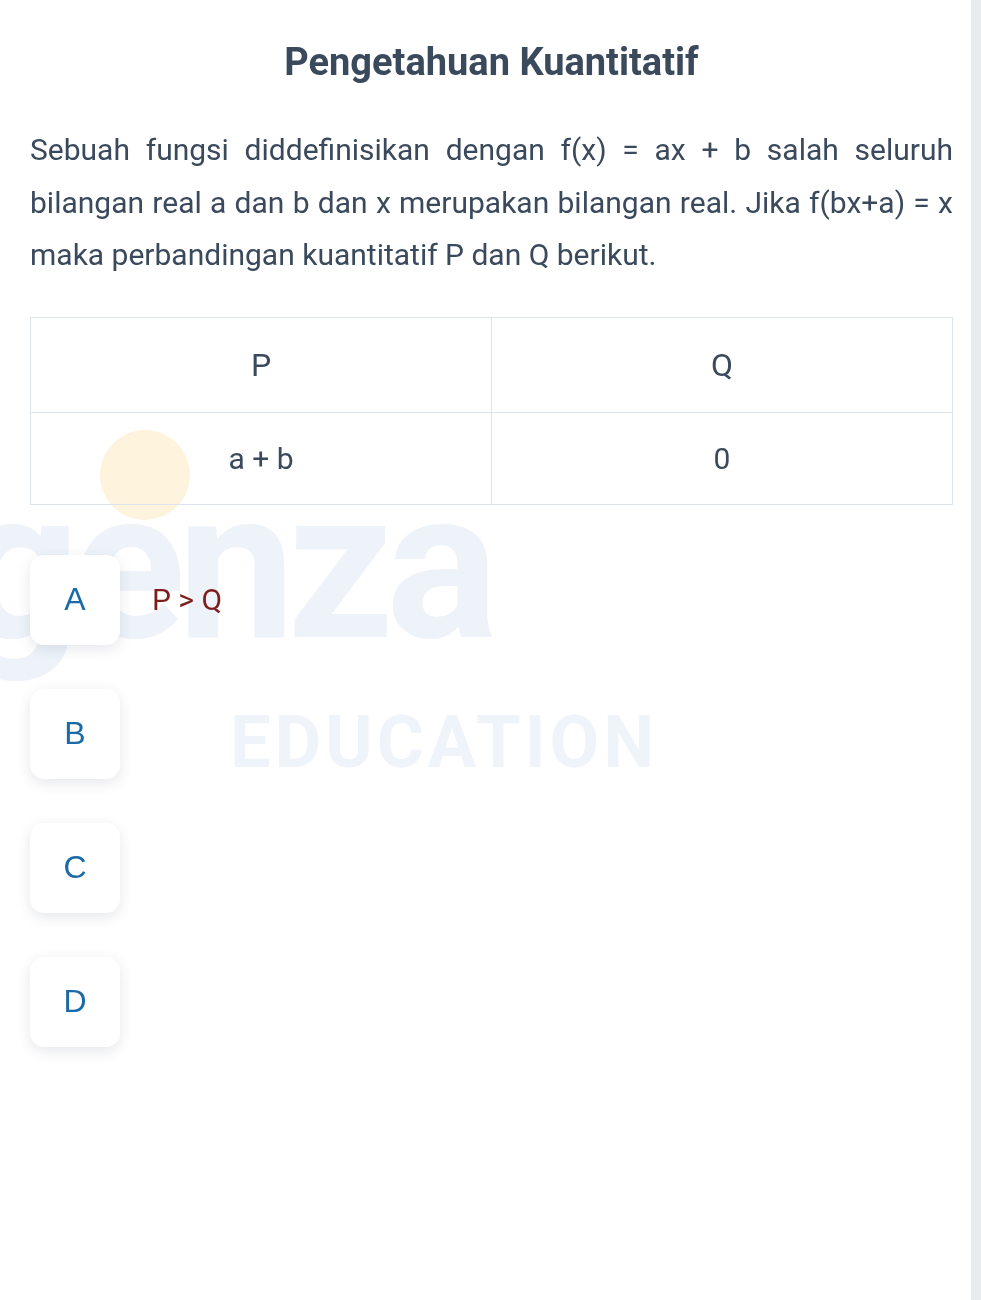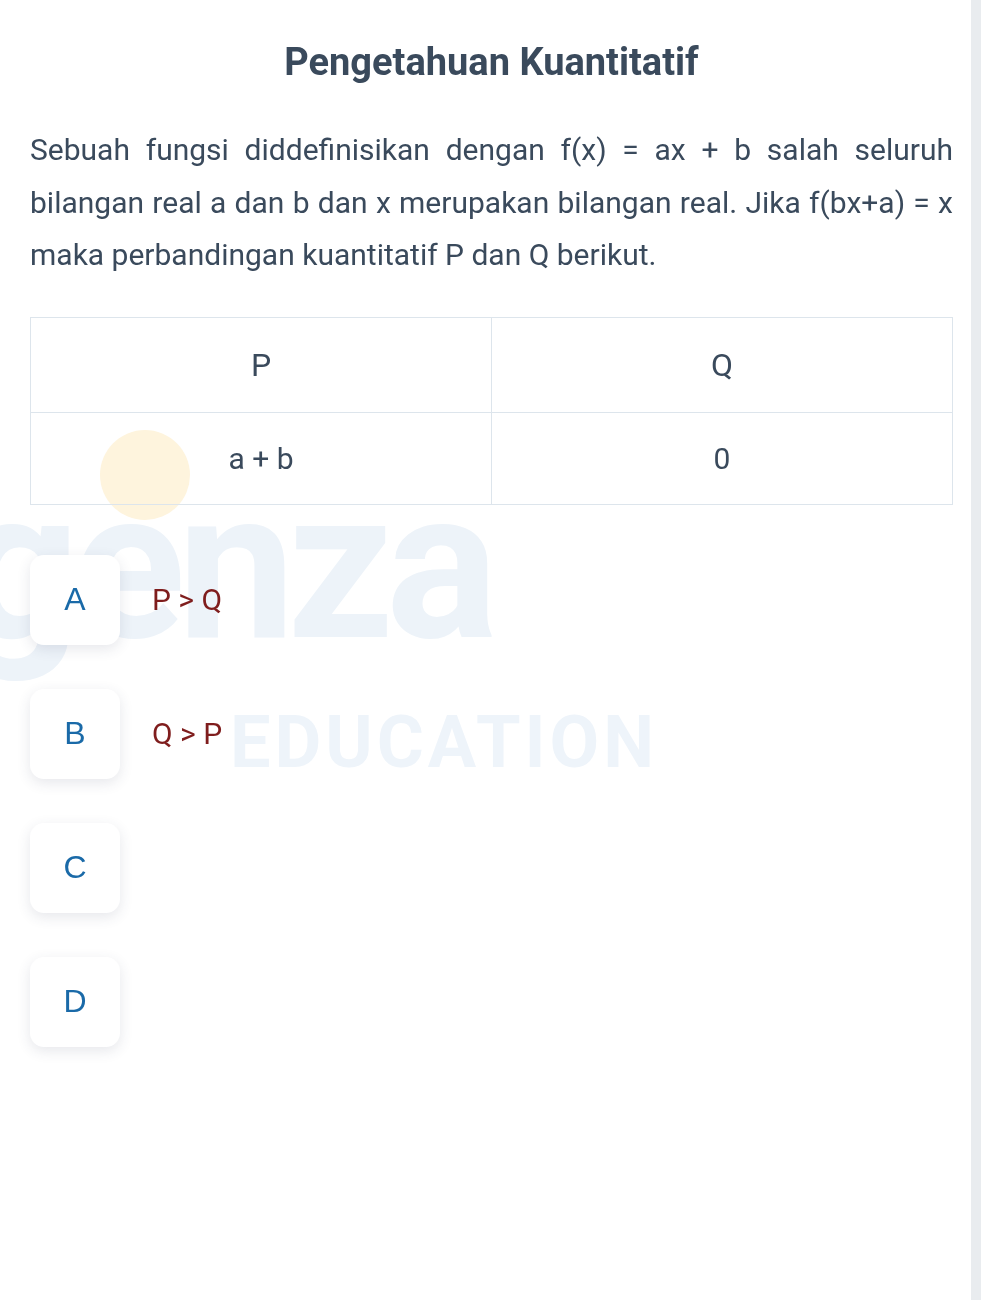--- a/index.html
+++ b/index.html
@@ -170,21 +170,20 @@
 
   <div class="options">
 
     <div class="option-row">
       <button class="option-btn">A</button>
       <div class="option-text">P &gt; Q</div>
     </div>
 
     <div class="option-row">
       <button class="option-btn">B</button>
-      <div class="option-text">Q &gt; P</div>
     </div>
 
     <div class="option-row">
       <button class="option-btn">C</button>
     </div>
 
     <div class="option-row">
       <button class="option-btn">D</button>
     </div>
 

